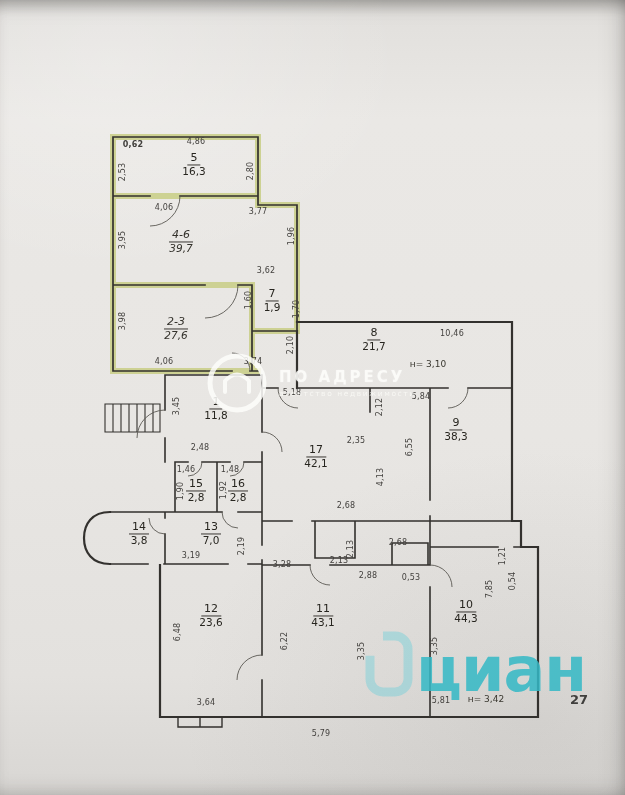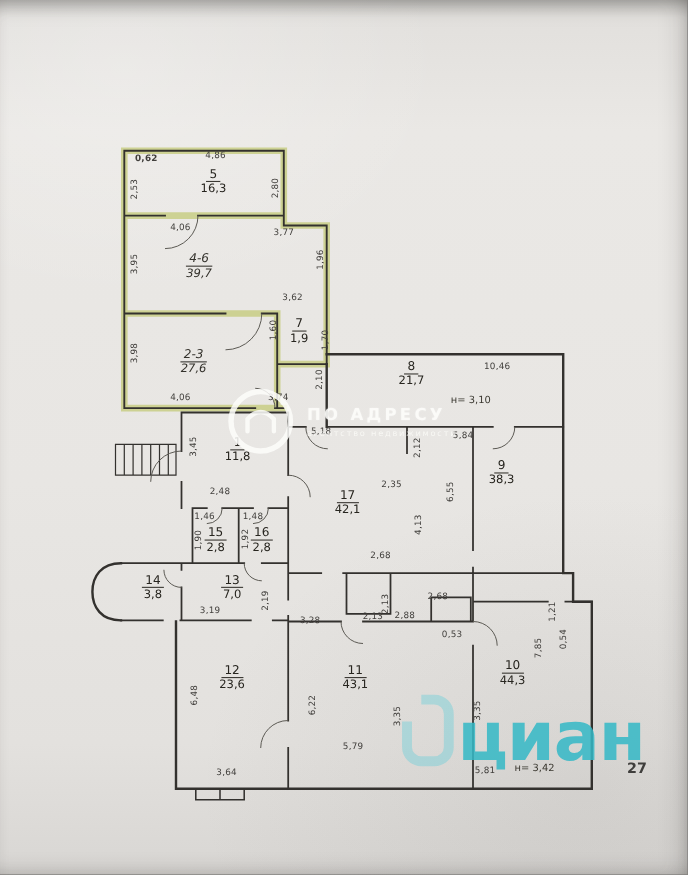--- a/index.html
+++ b/index.html
@@ -163,35 +163,35 @@
         <div class="dim" style="left: 356px; top: 440px;">2,35</div>
         <div class="dim r90" style="left: 409px; top: 447px;">6,55</div>
         <div class="dim" style="left: 186px; top: 469px;">1,46</div>
         <div class="dim" style="left: 230px; top: 469px;">1,48</div>
         <div class="dim r90" style="left: 180px; top: 491px;">1,90</div>
         <div class="dim r90" style="left: 223px; top: 490px;">1,92</div>
         <div class="dim r90" style="left: 380px; top: 477px;">4,13</div>
         <div class="dim" style="left: 346px; top: 505px;">2,68</div>
         <div class="dim" style="left: 282px; top: 536px; margin-top: 28px;">3,28</div>
         <div class="dim r90" style="left: 350px; top: 549px;">2,13</div>
-        <div class="dim" style="left: 368px; top: 559px;">2,88</div>
+        <div class="dim" style="left: 368px; top: 575px;">2,88</div>
         <div class="dim" style="left: 398px; top: 542px;">2,68</div>
         <div class="dim" style="left: 191px; top: 555px;">3,19</div>
         <div class="dim r90" style="left: 241px; top: 546px;">2,19</div>
         <div class="dim" style="left: 339px; top: 560px;">2,13</div>
         <div class="dim" style="left: 411px; top: 577px;">0,53</div>
         <div class="dim r90" style="left: 502px; top: 556px;">1,21</div>
         <div class="dim r90" style="left: 489px; top: 589px;">7,85</div>
         <div class="dim r90" style="left: 512px; top: 581px;">0,54</div>
         <div class="dim r90" style="left: 177px; top: 632px;">6,48</div>
         <div class="dim r90" style="left: 284px; top: 641px;">6,22</div>
         <div class="dim r90" style="left: 361px; top: 651px;">3,35</div>
         <div class="dim r90" style="left: 434px; top: 646px;">3,35</div>
         <div class="dim" style="left: 206px; top: 702px;">3,64</div>
-        <div class="dim" style="left: 321px; top: 678px;">5,79</div>
+        <div class="dim" style="left: 321px; top: 733px;">5,79</div>
         <div class="dim" style="left: 441px; top: 700px;">5,81</div>
         <div class="hnote" style="left: 428px; top: 364px;">н= 3,10</div>
         <div class="hnote" style="left: 486px; top: 699px;">н= 3,42</div>
       </div>
   </div>
 
   <div class="scan-digits">27</div>
 
   <div class="wm-center">
     <svg class="ring" width="66" height="66" viewBox="0 0 66 66">

